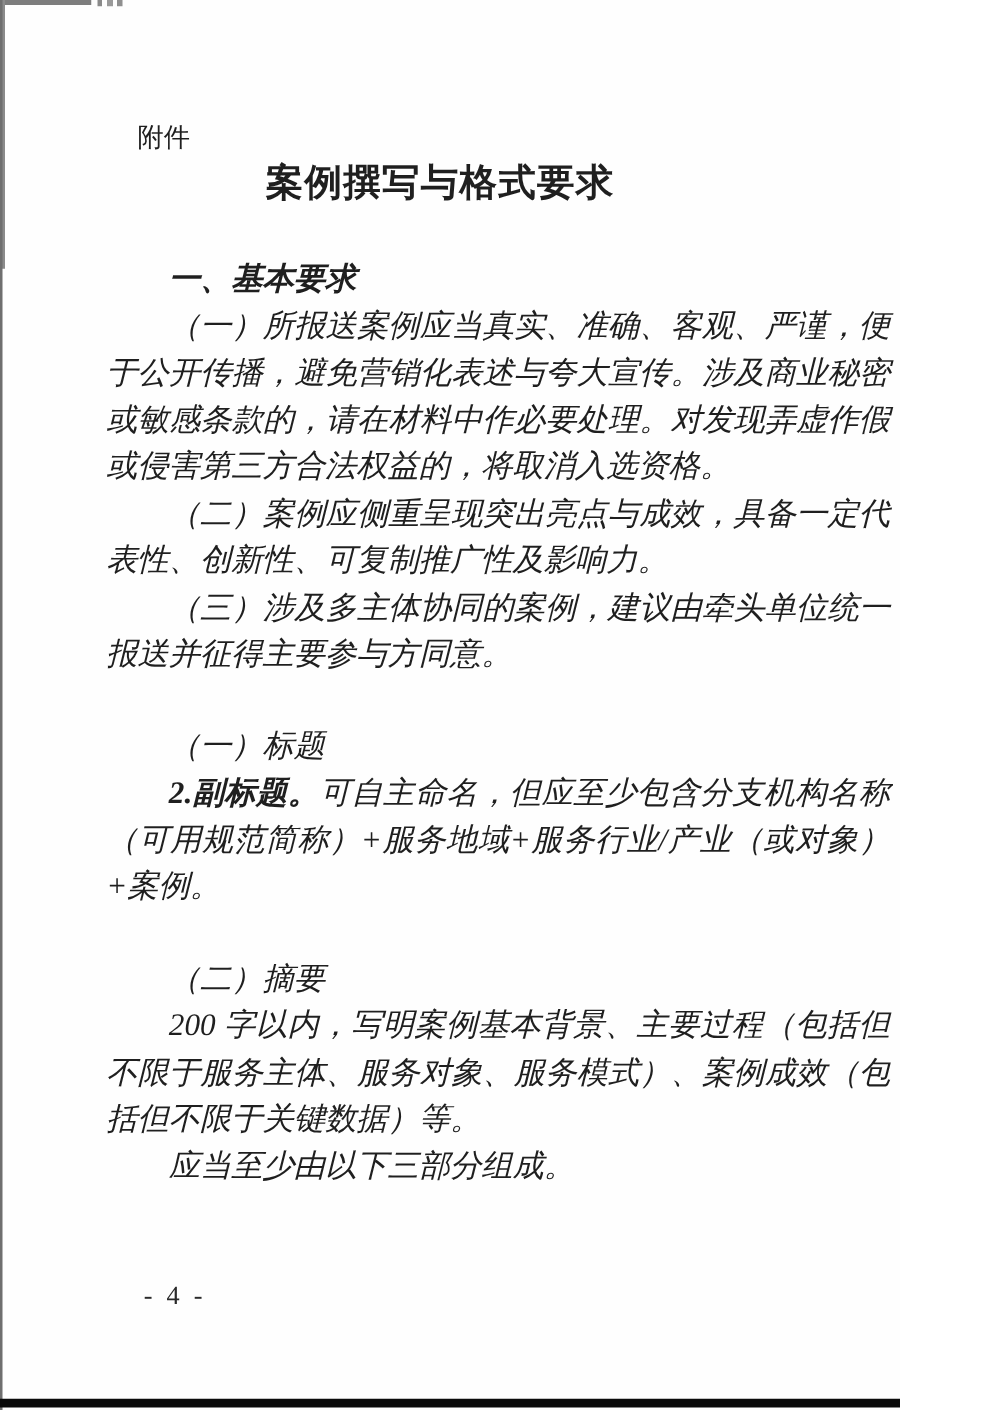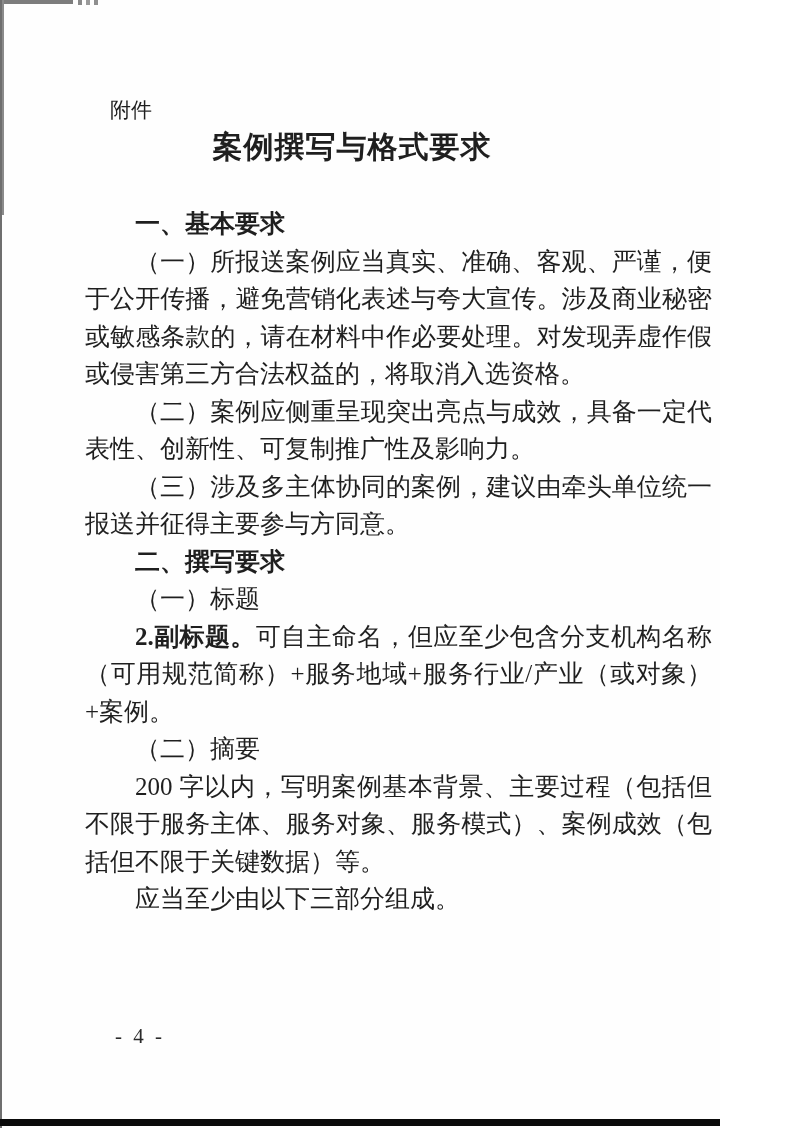--- a/index.html
+++ b/index.html
@@ -69,23 +69,24 @@
     width: 627px;
     top: 205px;
   }
   .blk {
     margin: 0;
     font-size: 25px;
     line-height: 37.5px;
     text-align: justify;
     text-justify: inter-ideograph;
     word-break: break-all;
+    font-style: italic;
   }
   .blk.para { text-indent: 2em; }
-  .blk.sub  { text-indent: 2em; }
+  .blk.sub  { text-indent: 2em; margin-top: 36px; }
   .blk.h1 {
     text-indent: 2em;
     font-family: "Liberation Sans", "DejaVu Sans", sans-serif;
     font-weight: 700;
   }
   .lead { font-weight: 700; }
   .page-number {
     position: absolute;
     left: 115px; top: 1024px;
     font-size: 21px;
@@ -105,21 +106,20 @@
   <div class="scan-bottom-bar"></div>
 
   <div class="attachment">附件</div>
   <div class="doc-title">案例撰写与格式要求</div>
 
   <div class="body-text">
     <p class="blk h1"><span>一、基本要求</span></p>
     <p class="blk para"><span>（一）所报送案例应当真实、准确、客观、严谨，便于公开传播，避免营销化表述与夸大宣传。涉及商业秘密或敏感条款的，请在材料中作必要处理。对发现弄虚作假或侵害第三方合法权益的，将取消入选资格。</span></p>
     <p class="blk para"><span>（二）案例应侧重呈现突出亮点与成效，具备一定代表性、创新性、可复制推广性及影响力。</span></p>
     <p class="blk para"><span>（三）涉及多主体协同的案例，建议由牵头单位统一报送并征得主要参与方同意。</span></p>
-    <p class="blk h1"><span>二、撰写要求</span></p>
     <p class="blk sub"><span>（一）标题</span></p>
     <p class="blk para"><b class="lead">2.副标题。</b><span>可自主命名，但应至少包含分支机构名称（可用规范简称）+服务地域+服务行业/产业（或对象）+案例。</span></p>
     <p class="blk sub"><span>（二）摘要</span></p>
     <p class="blk para"><span>200 字以内，写明案例基本背景、主要过程（包括但不限于服务主体、服务对象、服务模式）、案例成效（包括但不限于关键数据）等。</span></p>
     <p class="blk para"><span>应当至少由以下三部分组成。</span></p>
   </div>
 
   <div class="page-number">- 4 -</div>
 
 </div>

